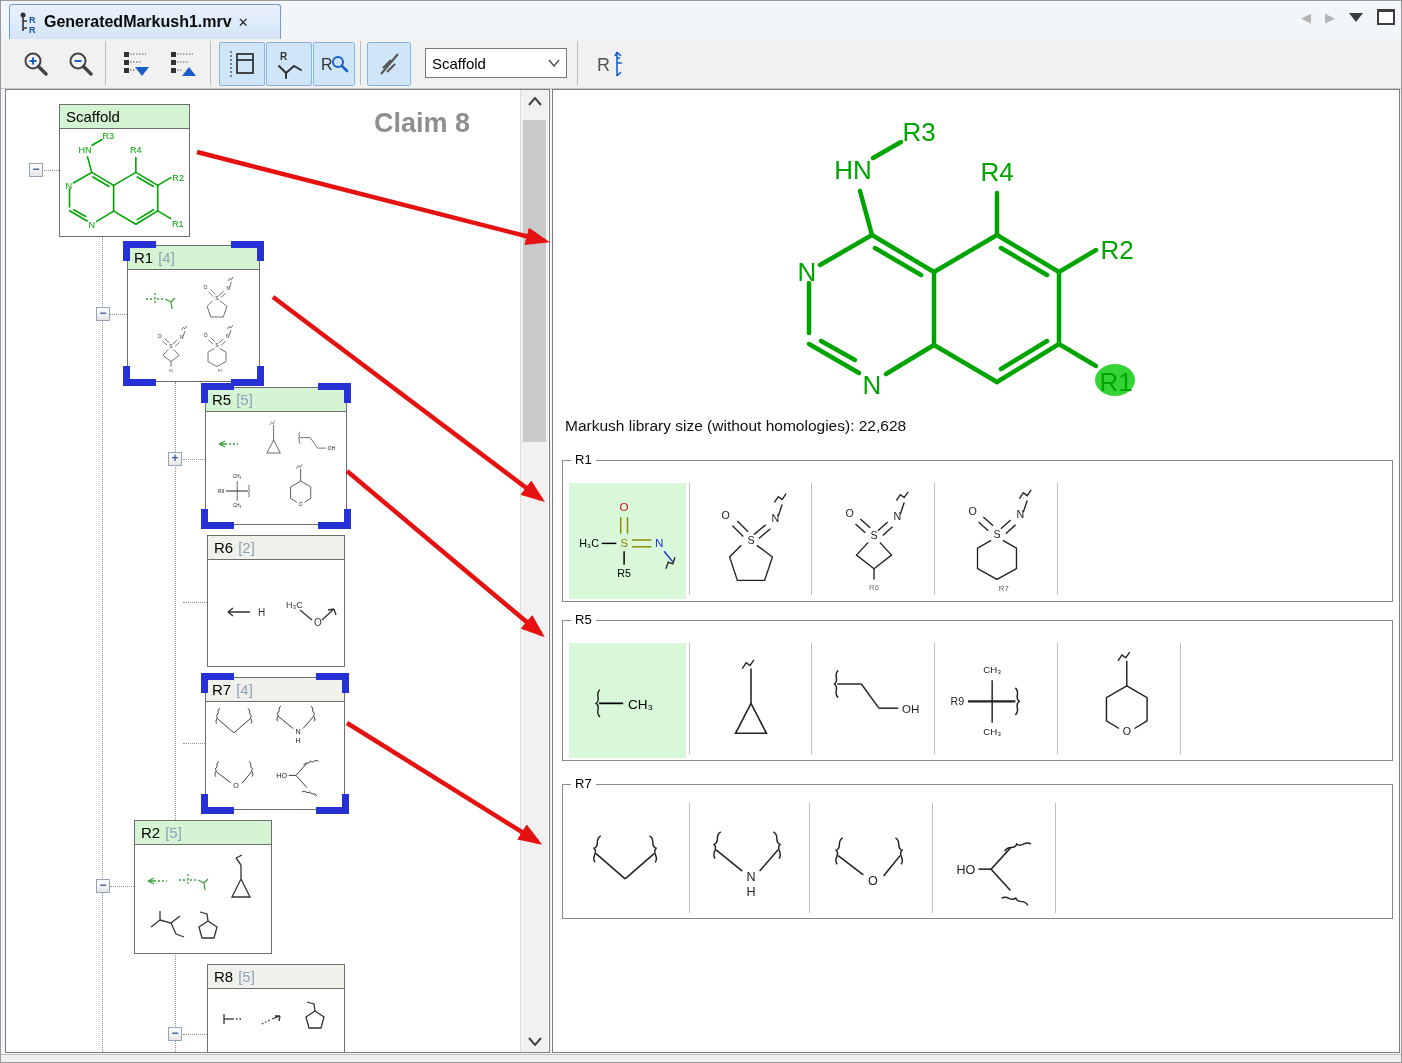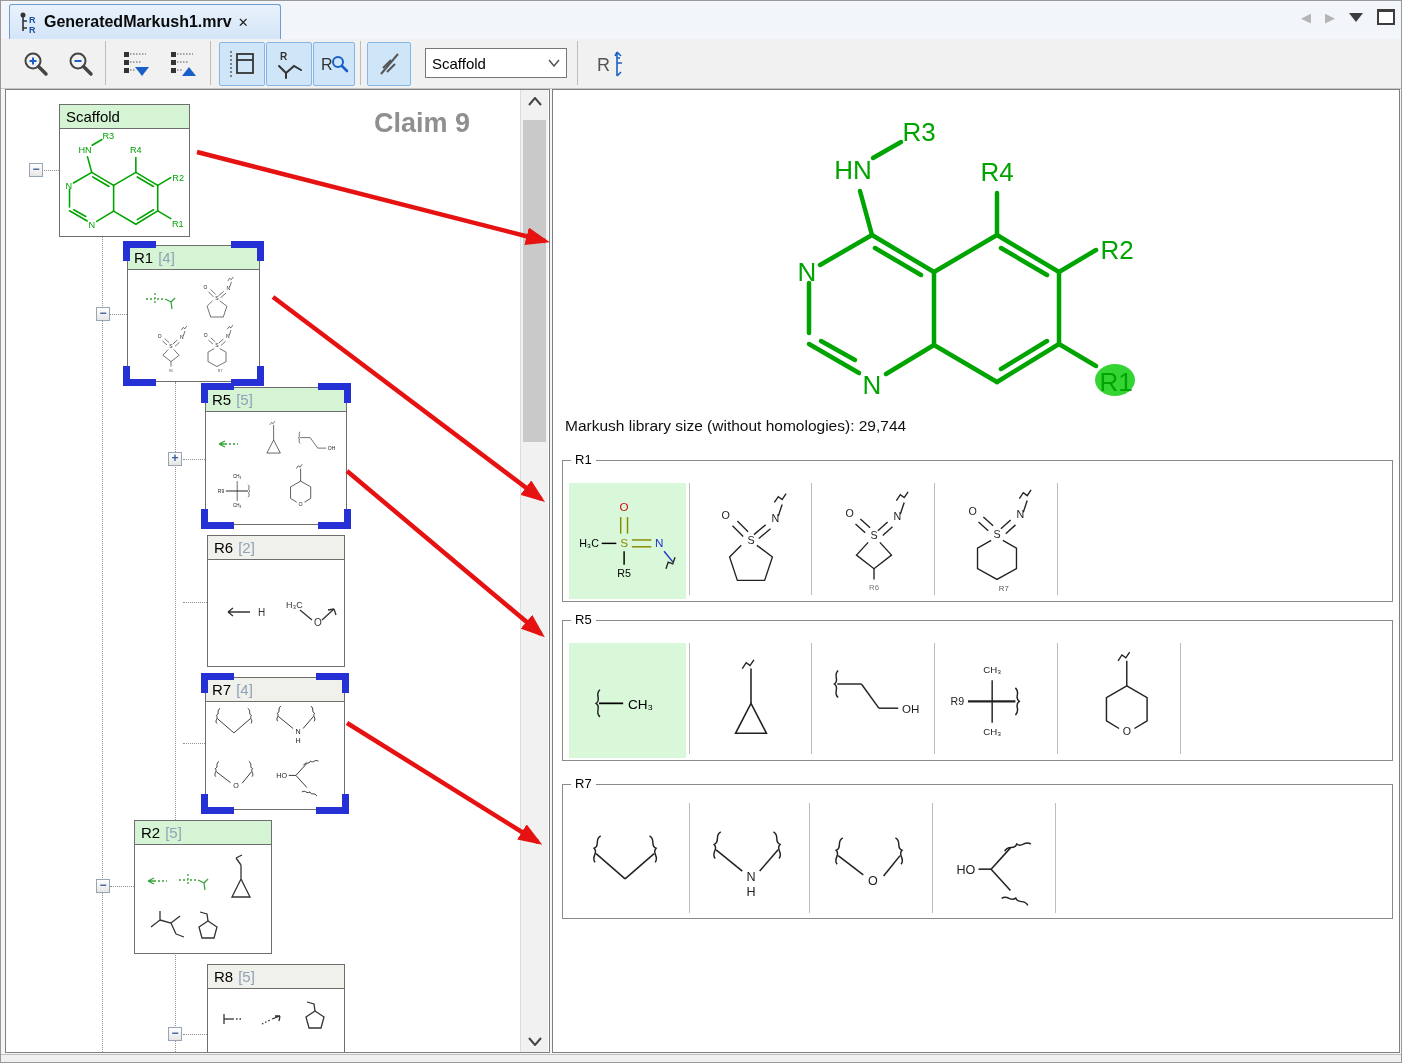--- a/index.html
+++ b/index.html
@@ -345,21 +345,21 @@
     <div class="tsep" style="left:576px"></div>
     <div class="tbtn" style="left:586px">
       <svg width="34" height="32">
         <text x="4" y="23" font-size="18" fill="#555">R</text>
         <path d="M24,4 v24 M24,4 l4,4 M24,4 l-2,4 M24,28 l4,-4 M24,15 h5 M24,10 h3" stroke="#1a5fc8" stroke-width="1.6" fill="none"></path>
         </svg>
     </div>
   </div>
 
   <div class="treepanel">
-    <div class="watermark">Claim 9</div>
+    <div class="watermark">Claim 8</div>
 
     <div class="dotv" style="left:96px;top:147px;height:903px"></div>
     <div class="dotv" style="left:169px;top:292px;height:758px"></div>
     <div class="doth" style="left:36px;top:80px;width:17px"></div>
     <div class="doth" style="left:104px;top:224px;width:17px"></div>
     <div class="doth" style="left:177px;top:369px;width:22px"></div>
     <div class="doth" style="left:177px;top:512px;width:24px"></div>
     <div class="doth" style="left:177px;top:653px;width:22px"></div>
     <div class="doth" style="left:104px;top:796px;width:24px"></div>
     <div class="doth" style="left:177px;top:944px;width:24px"></div>
@@ -478,21 +478,21 @@
       </div>
     </div>
   </div>
 
   <div class="rightpanel">
 
     <svg class="abs" style="left:4px;top:2px" width="840" height="322" viewBox="0 0 840 322">
       <ellipse cx="558" cy="288" rx="20" ry="16" fill="#35d435"></ellipse>
       <use href="#scafart"></use>
     </svg>
-    <div class="libtext">Markush library size (without homologies): 29,744</div>
+    <div class="libtext">Markush library size (without homologies): 22,628</div>
 
     <div class="group" style="left:9px;top:370px;width:831px;height:142px">
       <span class="legend">R1</span>
       <div class="cellhl" style="left:6px;top:22px;width:117px;height:116px"></div>
       <div class="cell" style="left:6px;top:22px">
         <svg width="118" height="112" viewBox="0 0 120 115">
             <use href="#r1f1"></use>
           </svg></div>
       <div class="cell" style="left:129px;top:22px">
         <svg width="118" height="112" viewBox="0 0 120 115">

